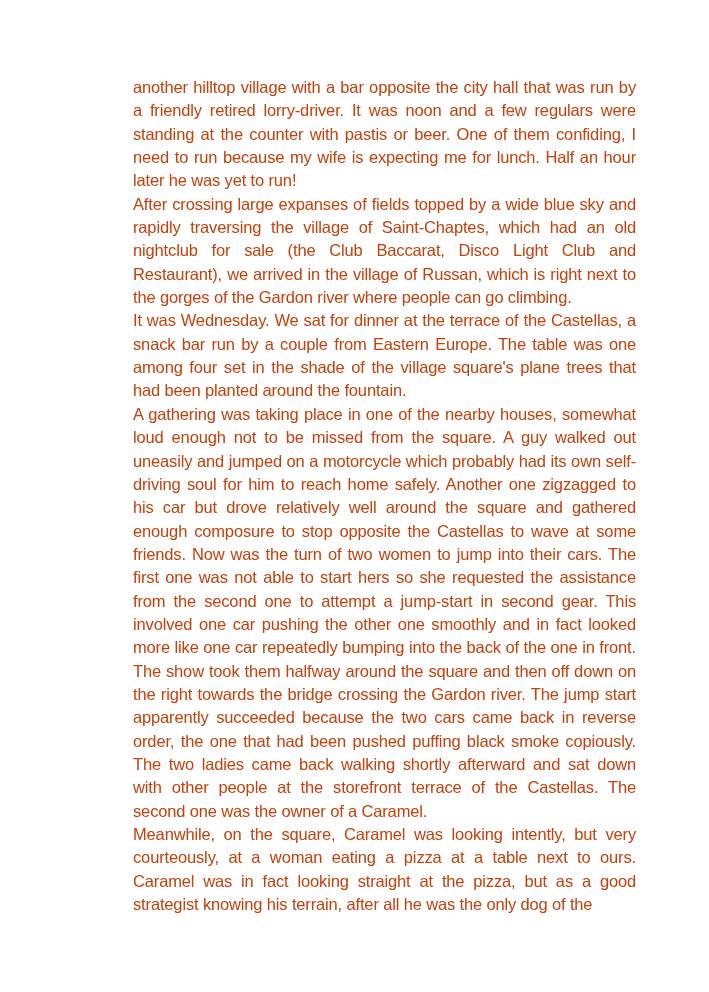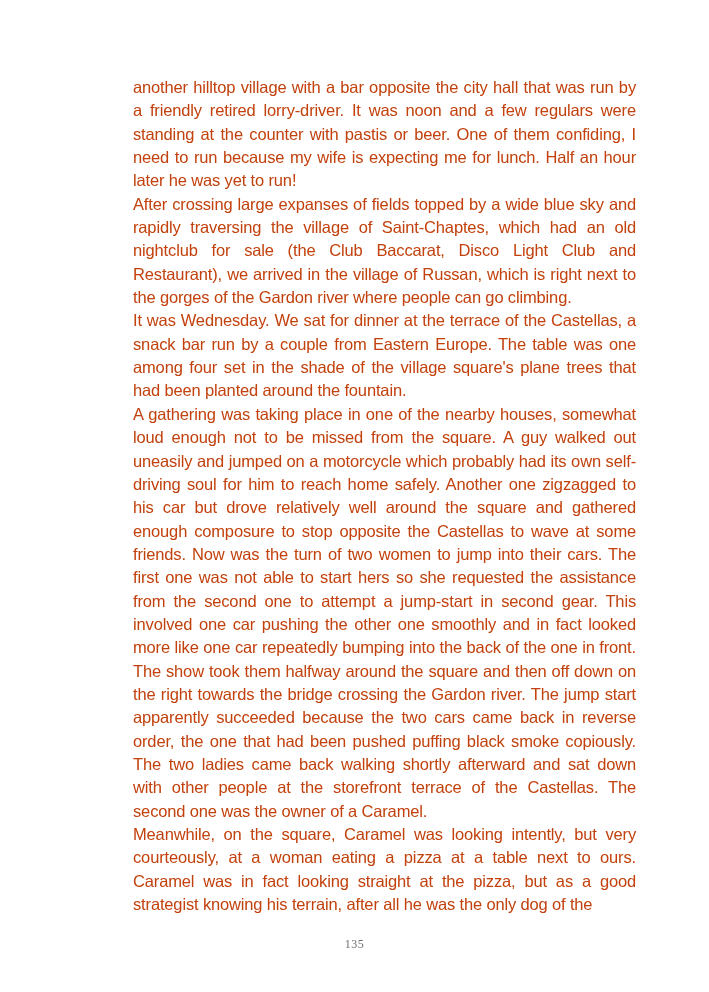--- a/index.html
+++ b/index.html
@@ -48,14 +48,13 @@
 <body>
 
 <div class="page">
   <div class="text-block">
     <p>another hilltop village with a bar opposite the city hall that was run by a friendly retired lorry-driver. It was noon and a few regulars were standing at the counter with pastis or beer. One of them confiding, I need to run because my wife is expecting me for lunch. Half an hour later he was yet to run!</p>
     <p>After crossing large expanses of fields topped by a wide blue sky and rapidly traversing the village of Saint-Chaptes, which had an old nightclub for sale (the Club Baccarat, Disco Light Club and Restaurant), we arrived in the village of Russan, which is right next to the gorges of the Gardon river where people can go climbing.</p>
     <p>It was Wednesday. We sat for dinner at the terrace of the Castellas, a snack bar run by a couple from Eastern Europe. The table was one among four set in the shade of the village square's plane trees that had been planted around the fountain.</p>
     <p>A gathering was taking place in one of the nearby houses, somewhat loud enough not to be missed from the square. A guy walked out uneasily and jumped on a motorcycle which probably had its own self-driving soul for him to reach home safely. Another one zigzagged to his car but drove relatively well around the square and gathered enough composure to stop opposite the Castellas to wave at some friends. Now was the turn of two women to jump into their cars. The first one was not able to start hers so she requested the assistance from the second one to attempt a jump-start in second gear. This involved one car pushing the other one smoothly and in fact looked more like one car repeatedly bumping into the back of the one in front. The show took them halfway around the square and then off down on the right towards the bridge crossing the Gardon river. The jump start apparently succeeded because the two cars came back in reverse order, the one that had been pushed puffing black smoke copiously. The two ladies came back walking shortly afterward and sat down with other people at the storefront terrace of the Castellas. The second one was the owner of a Caramel.</p>
     <p>Meanwhile, on the square, Caramel was looking intently, but very courteously, at a woman eating a pizza at a table next to ours. Caramel was in fact looking straight at the pizza, but as a good strategist knowing his terrain, after all he was the only dog of the</p>
   </div>
-  <div class="page-number">135</div>
 </div>
 
 </body></html>

